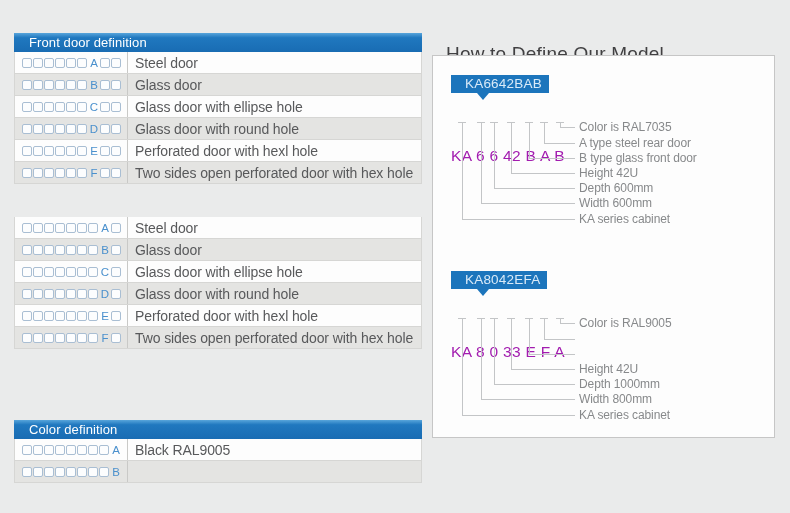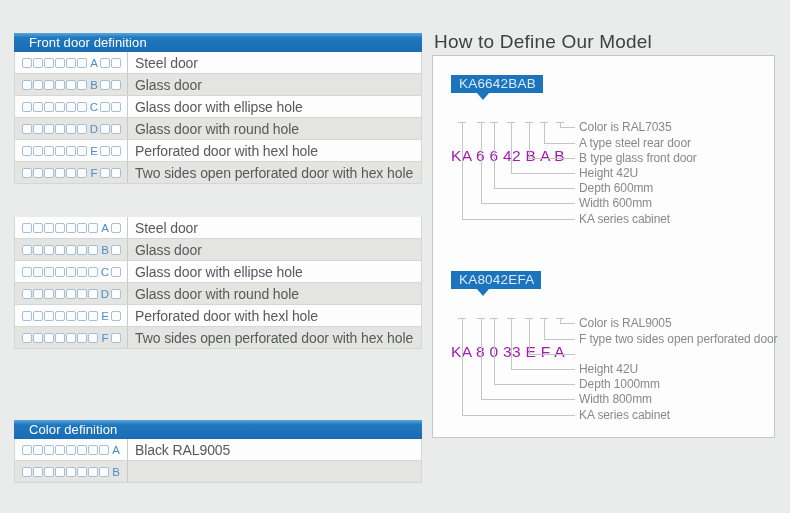--- a/index.html
+++ b/index.html
@@ -43,34 +43,34 @@
     flex:0 0 auto;width:12px;text-align:center;
     color:#4a90cd;font-size:11.5px;
   }
   .cell-desc{
     flex:1;font-size:14px;color:#58595b;padding-left:7px;
     letter-spacing:-0.1px;white-space:nowrap;overflow:hidden;
   }
 
   
   .page-title{
-    position:absolute;left:432px;top:29px;margin:2px;
+    position:absolute;left:432px;top:29px;margin:14px;
     font-size:19px;font-weight:normal;color:#414042;letter-spacing:0.2px;
   }
   .model-box{
     position:absolute;left:432px;top:55px;width:343px;height:383px;
     background:#fdfdfd;border:1px solid #c6c6c6;box-sizing:border-box;
   }
   .model{position:absolute;left:18px;width:322px;height:165px;}
   #model-0{top:18px}
   #model-1{top:214px}
 
   .badge{
     display:inline-block;background:#1c75bc;color:#d9eaf8;
-    font-size:13.5px;padding:1px 7px 2px 8px;letter-spacing:0.2px;
+    font-size:13.5px;padding:1px 7px 2px 14px;letter-spacing:0.2px;
   }
   .badge-pointer{
     position:absolute;left:26px;top:19px;width:0;height:0;
     border-left:6px solid transparent;border-right:6px solid transparent;
     border-top:7px solid #1c75bc;
   }
   .code{
     position:absolute;left:0;top:29px;
     font-size:15.5px;font-weight:normal;color:#a21caf;letter-spacing:0.3px;
     white-space:nowrap;
@@ -331,20 +331,19 @@
     <svg class="tree" width="322" height="112" viewBox="0 0 322 112" shape-rendering="crispEdges">
       <path d="M7 4 H15 M11 4 V101 H124"></path>
       <path d="M26 4 H34 M30 4 V85 H124"></path>
       <path d="M39 4 H47 M43 4 V70 H124"></path>
       <path d="M56 4 H64 M60 4 V55 H124"></path>
       <path d="M74 4 H82 M78 4 V40 H124"></path>
       <path d="M89 4 H97 M93 4 V25 H124"></path>
       <path d="M105 4 H113 M109 4 V9 H124"></path>
     </svg>
     <div class="lbl lbl-0">Color is RAL9005</div>
-    <div class="lbl lbl-1">F type two sides open perforated door</div>
     <div class="lbl lbl-3">Height 42U</div>
     <div class="lbl lbl-4">Depth 1000mm</div>
     <div class="lbl lbl-5">Width 800mm</div>
     <div class="lbl lbl-6">KA series cabinet</div>
   </div>
 
 </div>
 
 </body></html>

